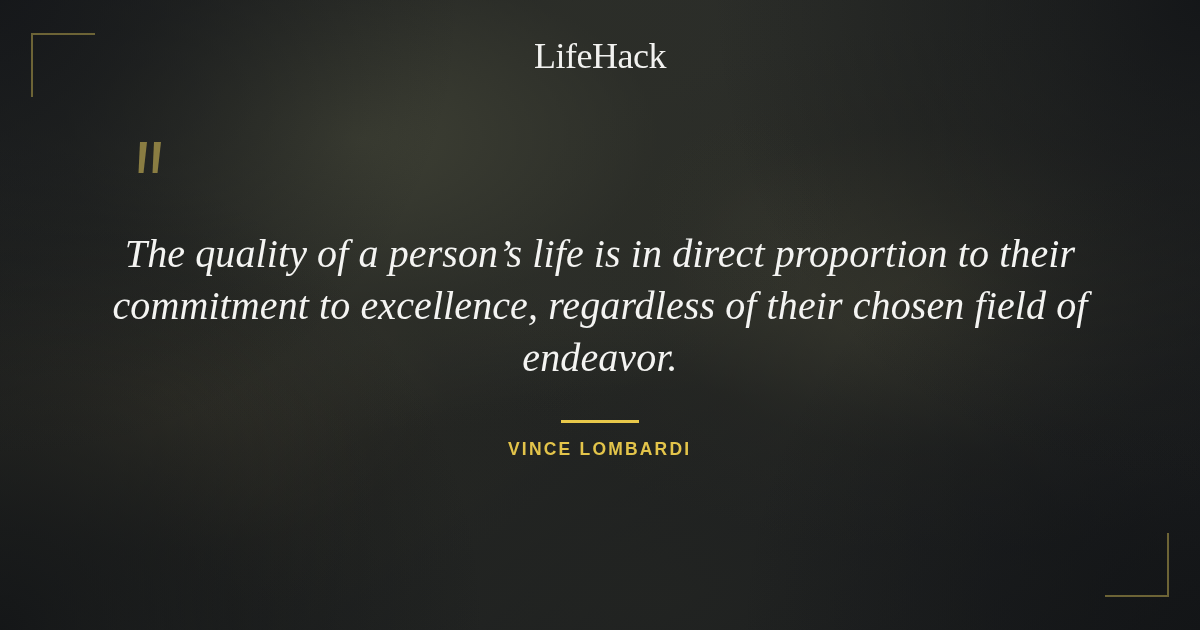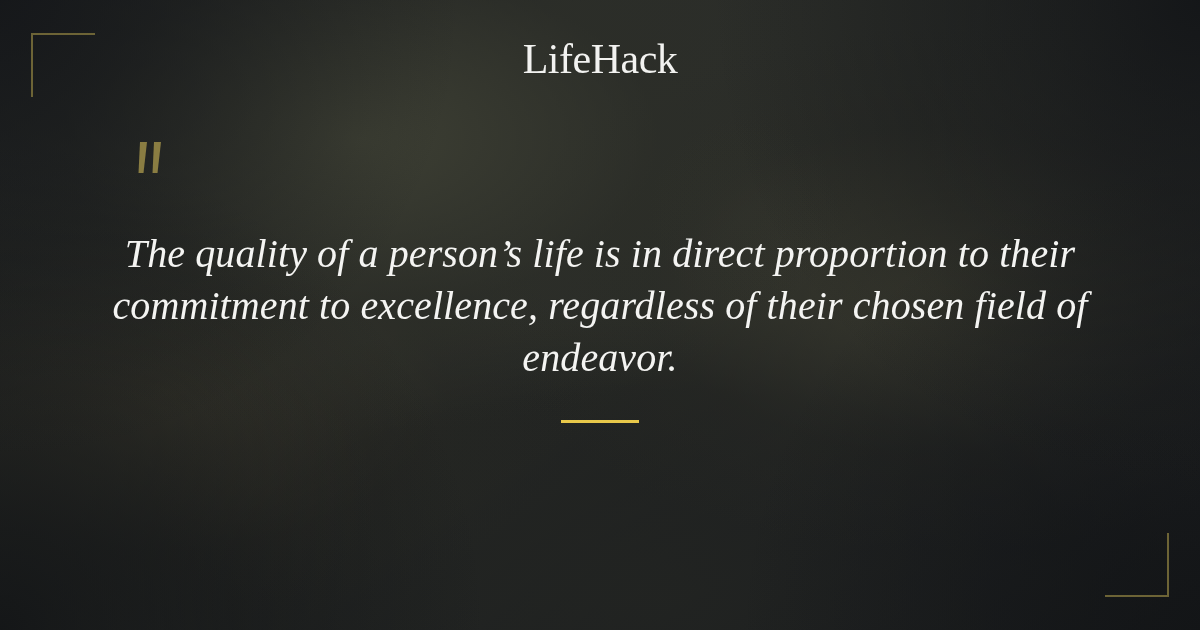--- a/index.html
+++ b/index.html
@@ -65,21 +65,21 @@
   .logo-wrap {
     position: absolute;
     top: 38px;
     left: 0;
     width: 100%;
     text-align: center;
   }
   .logo {
     display: inline-block;
     font-family: "Liberation Serif", "DejaVu Serif", serif;
-    font-size: 42px;
+    font-size: 36px;
     line-height: 1;
     color: #f2f2f0;
     letter-spacing: -0.5px;
   }
 
   
   .quote-mark {
     position: absolute;
     left: 132px;
     top: 140px;
@@ -162,14 +162,17 @@
   </div>
 
   <div class="quote-block">
     <p class="quote-text">The quality of a person’s life is in direct proportion to their commitment to excellence, regardless of their chosen field of endeavor.</p>
   </div>
 
   <div class="divider-wrap">
     <span class="divider"></span>
   </div>
 
+  <div class="author-wrap">
+    <span class="author">VINCE LOMBARDI</span>
+  </div>
 
 </div>
 
 </body></html>

